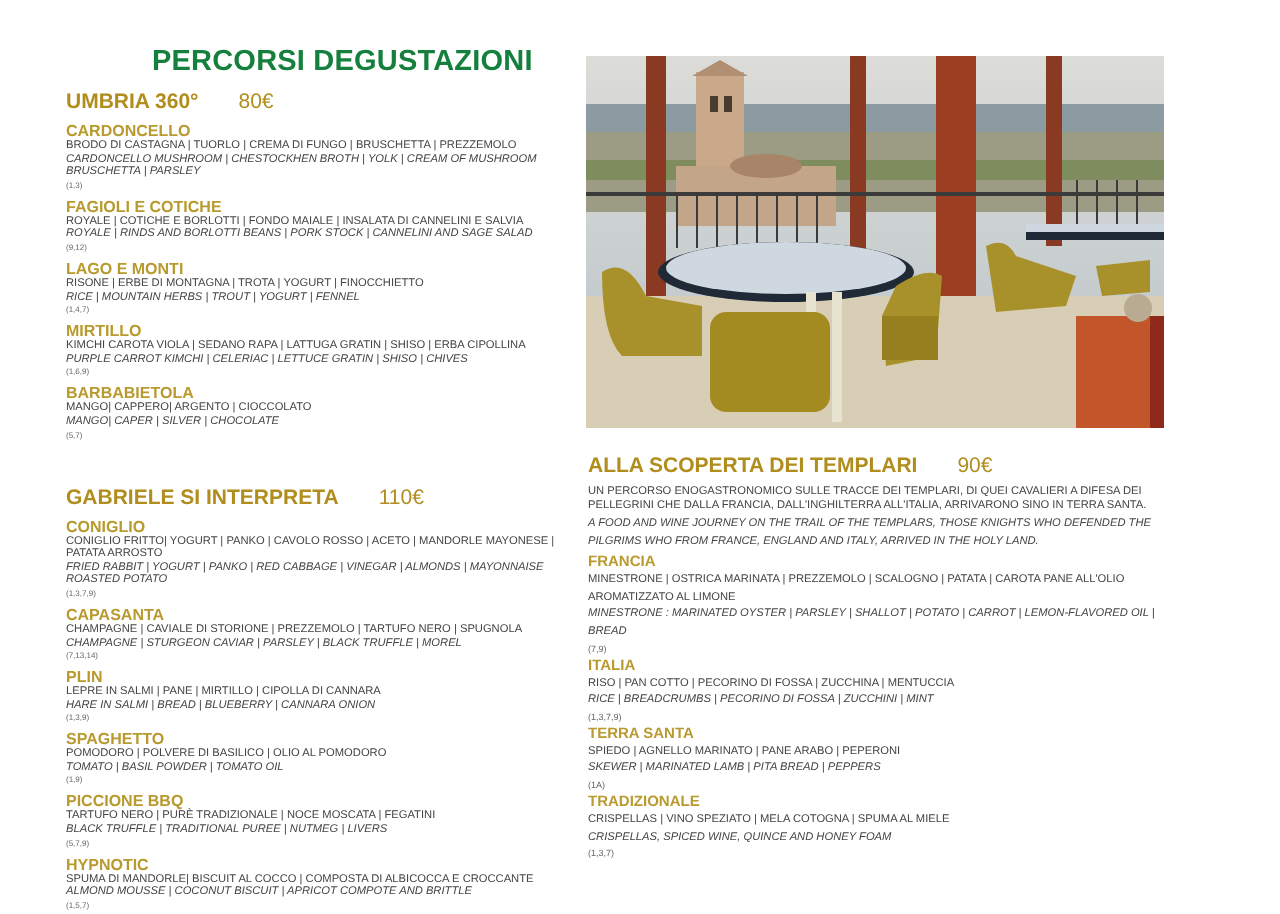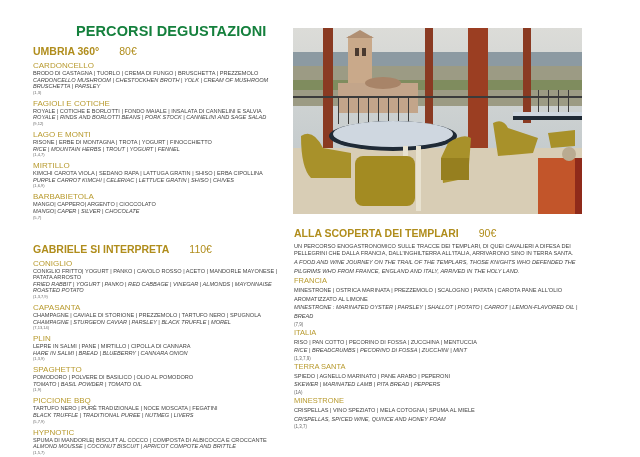--- a/index.html
+++ b/index.html
@@ -10,21 +10,21 @@
     .title {
       position:absolute; left:76px; top:23px; font-size:14.5px; font-weight:bold;
       color:#15803d; letter-spacing:0.1px;
     }
     .col-left { position:absolute; left:33px; top:45px; width:258px; }
     .col-right { position:absolute; left:294px; top:227px; width:300px; }
     .menu-head { display:flex; align-items:baseline; gap:20px; margin-bottom:4px; }
     .menu-name { font-size:10.5px; font-weight:bold; color:#b08d1c; }
     .menu-price { font-size:10.5px; color:#b08d1c; }
     .course { margin-bottom:4px; }
-    .course-name { font-size:8px; color:#b89a2e; line-height:9px; }
+    .course-name { font-size:8px; color:#b89a2e; line-height:9px;font-weight:bold; }
     .it { font-size:5.6px; line-height:6.6px; color:#444; text-transform:uppercase; }
     .en { font-size:5.6px; line-height:6.6px; color:#444; font-style:italic; text-transform:uppercase; }
     .alg { font-size:4px; line-height:5px; color:#666; }
     .photo {
       position:absolute; left:293px; top:28px; width:289px; height:186px; overflow:hidden;
       background:#cfd3d6;
     }
     .intro { font-size:5.6px; line-height:7px; color:#444; text-transform:uppercase; margin-bottom:1px; }
     .intro.en { font-style:italic; }
     .col-right .course { margin-bottom:0; }
@@ -203,19 +203,19 @@
         <div class="en">RICE | BREADCRUMBS | PECORINO DI FOSSA | ZUCCHINI | MINT</div>
         <div class="alg">(1,3,7,9)</div>
       </div>
       <div class="course">
         <div class="course-name">TERRA SANTA</div>
         <div class="it">SPIEDO | AGNELLO MARINATO | PANE ARABO | PEPERONI</div>
         <div class="en">SKEWER | MARINATED LAMB | PITA BREAD | PEPPERS</div>
         <div class="alg">(1A)</div>
       </div>
       <div class="course">
-        <div class="course-name">MINESTRONE</div>
+        <div class="course-name">TRADIZIONALE</div>
         <div class="it">CRISPELLAS | VINO SPEZIATO | MELA COTOGNA | SPUMA AL MIELE</div>
         <div class="en">CRISPELLAS, SPICED WINE, QUINCE AND HONEY FOAM</div>
         <div class="alg">(1,3,7)</div>
       </div>
     </div>
 </div>
 
 </body></html>

